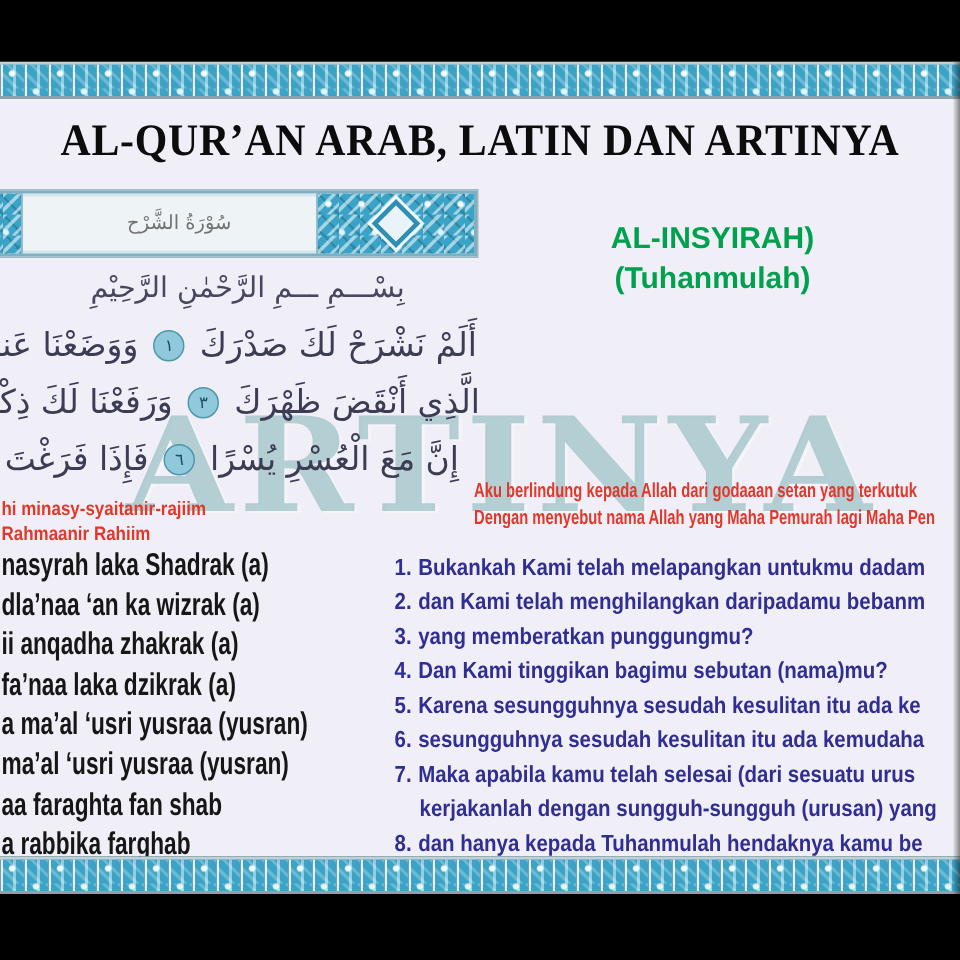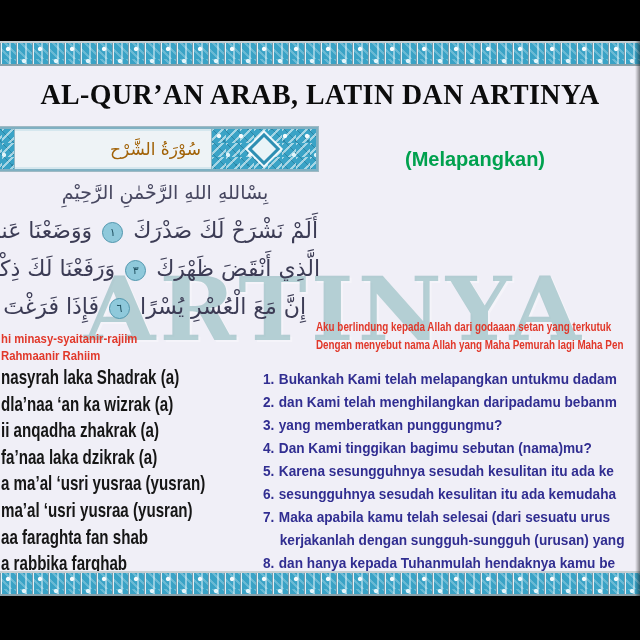--- a/index.html
+++ b/index.html
@@ -45,22 +45,22 @@
       radial-gradient(circle at 16px 26px, rgba(240,252,255,.9) 0 1.6px, rgba(255,255,255,0) 2.6px),
       repeating-linear-gradient(135deg, rgba(255,255,255,.55) 0 2px, rgba(0,0,0,0) 2px 7px),
       repeating-linear-gradient(45deg, rgba(20,80,105,.35) 0 1px, rgba(0,0,0,0) 1px 8px);
     background-size:22px 36px,22px 36px,14px 14px,12px 12px}
   .orn-panel.left{left:0;width:26px;border-right:1px solid #8fb6c4}
   .orn-panel.right{right:0;width:104px;border-left:1px solid #8fb6c4}
   .diamond{position:absolute;left:50%;top:50%;width:17px;height:17px;
     transform:translate(-50%,-50%) rotate(45deg);
     background:#eaf4f8;border:3px solid #2e8fb3;box-shadow:0 0 0 2px rgba(255,255,255,.9)}
   .surah-arabic{position:absolute;left:50px;right:115px;top:50%;transform:translateY(-50%);
-    text-align:right;direction:rtl;font-family:"DejaVu Sans",sans-serif;
-    font-size:17px;color:#a16207}
+    text-align:center;direction:rtl;font-family:"DejaVu Sans",sans-serif;
+    font-size:13px;color:#737373}
 
   
   .bismillah{position:absolute;left:40px;top:181px;width:250px;text-align:center;z-index:2;
     direction:rtl;font-family:"DejaVu Sans",sans-serif;font-size:19px;color:#474760;white-space:nowrap}
   .quran-line{position:absolute;white-space:nowrap;direction:rtl;z-index:2;
     font-family:"DejaVu Sans",sans-serif;font-size:22px;color:#3c3c55}
   #quran-lines .quran-line:nth-child(1){top:218px;right:322px}
   #quran-lines .quran-line:nth-child(2){top:256px;right:320px}
   #quran-lines .quran-line:nth-child(3){top:294px;right:334px}
   .verse-num{display:inline-block;width:19px;height:19px;border-radius:50%;
@@ -111,30 +111,31 @@
 <div class="page-title">AL-QUR’AN ARAB, LATIN DAN ARTINYA</div>
 
 <div class="surah-box">
   <div class="orn-panel left"></div>
   <div class="surah-arabic">سُوْرَةُ الشَّرْح</div>
   <div class="orn-panel right">
     <div class="diamond"></div>
   </div>
 </div>
 
-<div class="bismillah">بِسْاللهِ اللهِ الرَّحْمٰنِ الرَّحِيْمِ</div>
+<div class="bismillah">بِسْـــمِ ـــمِ الرَّحْمٰنِ الرَّحِيْمِ</div>
 
 <div id="quran-lines">
     <div class="quran-line"><span>أَلَمْ نَشْرَحْ لَكَ صَدْرَكَ</span> <span class="verse-num">١</span> <span>وَوَضَعْنَا عَنكَ وِ</span> </div>
     <div class="quran-line"><span>الَّذِي أَنْقَضَ ظَهْرَكَ</span> <span class="verse-num">٣</span> <span>وَرَفَعْنَا لَكَ ذِكْرَكَ</span>   </div>
     <div class="quran-line"><span>إِنَّ مَعَ الْعُسْرِ يُسْرًا</span> <span class="verse-num">٦</span> <span>فَإِذَا فَرَغْتَ فَانْصَبْ</span>   </div>
   </div>
 
 <div class="surah-info">
-  <div>(Melapangkan)</div>
+  <div>AL-INSYIRAH)</div>
+  <div>(Tuhanmulah)</div>
 </div>
 
 <div class="taawudz">
   <div>Aku berlindung kepada Allah dari godaaan setan yang terkutuk</div>
   <div>Dengan menyebut nama Allah yang Maha Pemurah lagi Maha Pen</div>
 </div>
 
 <div class="translit-red">
   <div>hi minasy-syaitanir-rajiim</div>
   <div>Rahmaanir Rahiim</div>

